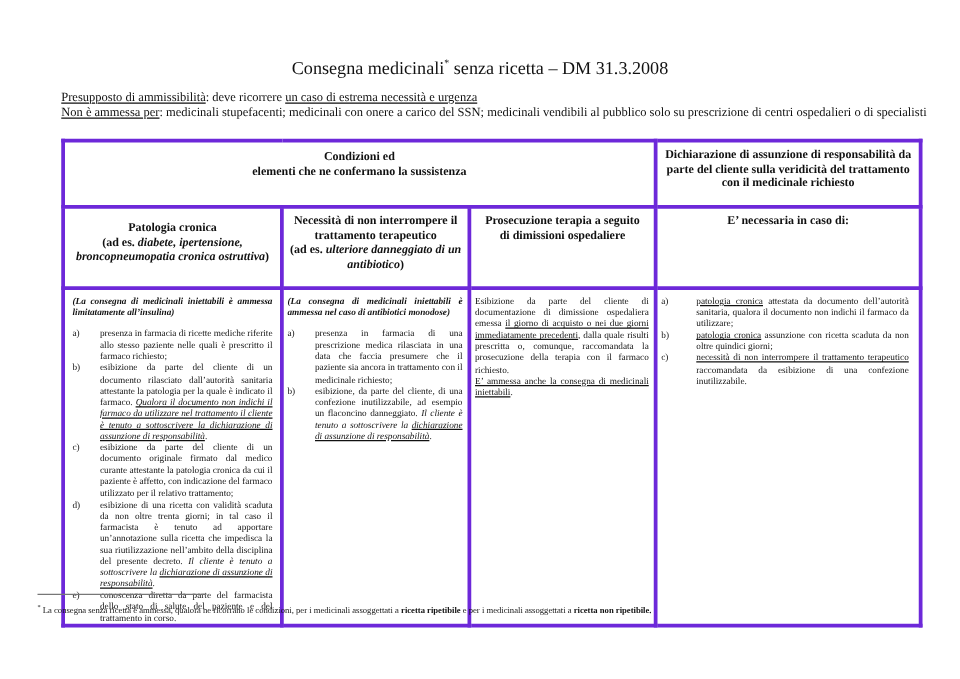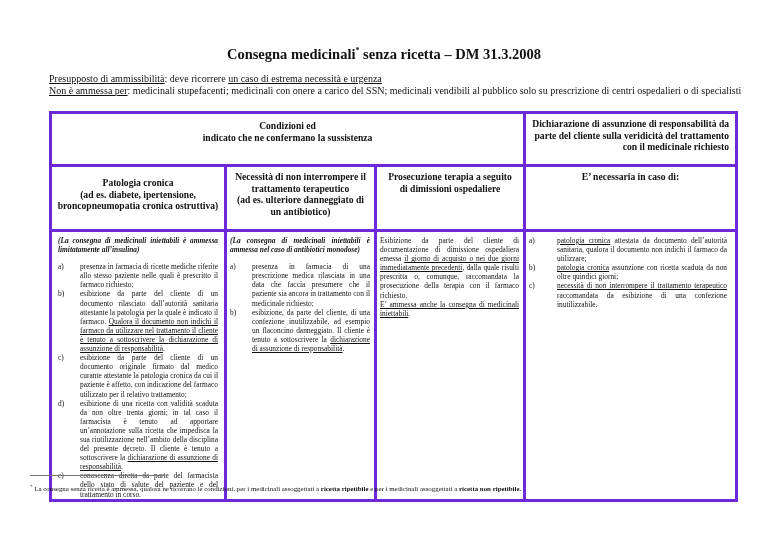--- a/index.html
+++ b/index.html
@@ -1,35 +1,35 @@
 <!DOCTYPE html>
 <html><head>
 <meta charset="utf-8">
 <style>
   html, body { margin:0; padding:0; background:#fff; }
   body { width:768px; height:543px; position:relative; overflow:hidden;
          font-family:"Liberation Serif", "DejaVu Serif", serif; color:#111; }
   .title { position:absolute; top:46px; left:0; width:768px; text-align:center;
-           font-weight:bold; font-size:14.5px; }
+           font-weight:normal; font-size:14.5px; }
   .title sup { font-size:8px; }
   .intro { position:absolute; left:49px; top:73px; width:700px; font-size:10px; font-weight:normal; line-height:12px; white-space:nowrap; }
   .u { text-decoration:underline; }
   table.main { position:absolute; left:49px; top:111px; width:686px; border-collapse:collapse; table-layout:fixed; }
   table.main td { border:3px solid #6d28d9; vertical-align:top; padding:0; }
   table.main tr.h1 td { height:44px; }
   table.main tr.h2 td { height:52px; }
   .hcell { font-weight:bold; font-size:9.6px; text-align:center; line-height:11.5px; padding-top:4px !important; }
   .hcell1 { padding-top:6px !important; }
   .body td { height:253px; font-size:7.4px; line-height:9.1px; text-align:justify; }
   .cellpad { padding:4px 6px 0 6px; }
   .note { font-style:italic; margin-bottom:8px;font-weight:bold; }
   ol.alpha { list-style:none; margin:0; padding:0; }
   ol.alpha li { position:relative; padding-left:22px; }
   ol.alpha li .lbl { position:absolute; left:0; top:0; }
-  .it { }
+  .it { font-style:italic; }
   .b { font-weight:normal; }
   .fnline { position:absolute; left:30px; top:475px; width:135px; border-top:1px solid #777; }
   .footnote { position:absolute; left:30px; top:484px; font-size:6.9px; white-space:nowrap; }
   .footnote sup { font-size:5px; }
 </style>
 </head>
 <body>
 
 <div class="title">
   <span>Consegna medicinali</span><sup>*</sup><span> senza ricetta – DM 31.3.2008</span>
@@ -48,23 +48,23 @@
   <colgroup>
     <col style="width:175px">
       <col style="width:150px">
       <col style="width:149px">
       <col style="width:212px">
   </colgroup>
   <tbody>
       <tr class="h1">
     <td colspan="3" class="hcell hcell1">
       <div>Condizioni ed</div>
-      <div>indicato che ne confermano la sussistenza</div>
+      <div>elementi che ne confermano la sussistenza</div>
     </td>
-    <td class="hcell" style="padding:4px 6px 0 6px;text-align:right;">Dichiarazione di assunzione di responsabilità da parte del cliente sulla veridicità del trattamento con il medicinale richiesto</td>
+    <td class="hcell" style="padding:4px 6px 0 6px;">Dichiarazione di assunzione di responsabilità da parte del cliente sulla veridicità del trattamento con il medicinale richiesto</td>
   </tr>
   <tr class="h2">
     <td class="hcell" style="padding-top:10px !important;">
       <div>Patologia cronica</div>
       <div><span>(ad es. </span><span class="it">diabete, ipertensione, broncopneumopatia cronica ostruttiva</span><span>)</span></div>
     </td>
     <td class="hcell" style="padding:4px 4px 0 4px !important;">
       <div>Necessità di non interrompere il trattamento terapeutico</div>
       <div><span>(ad es. </span><span class="it">ulteriore danneggiato di un antibiotico</span><span>)</span></div>
     </td>

